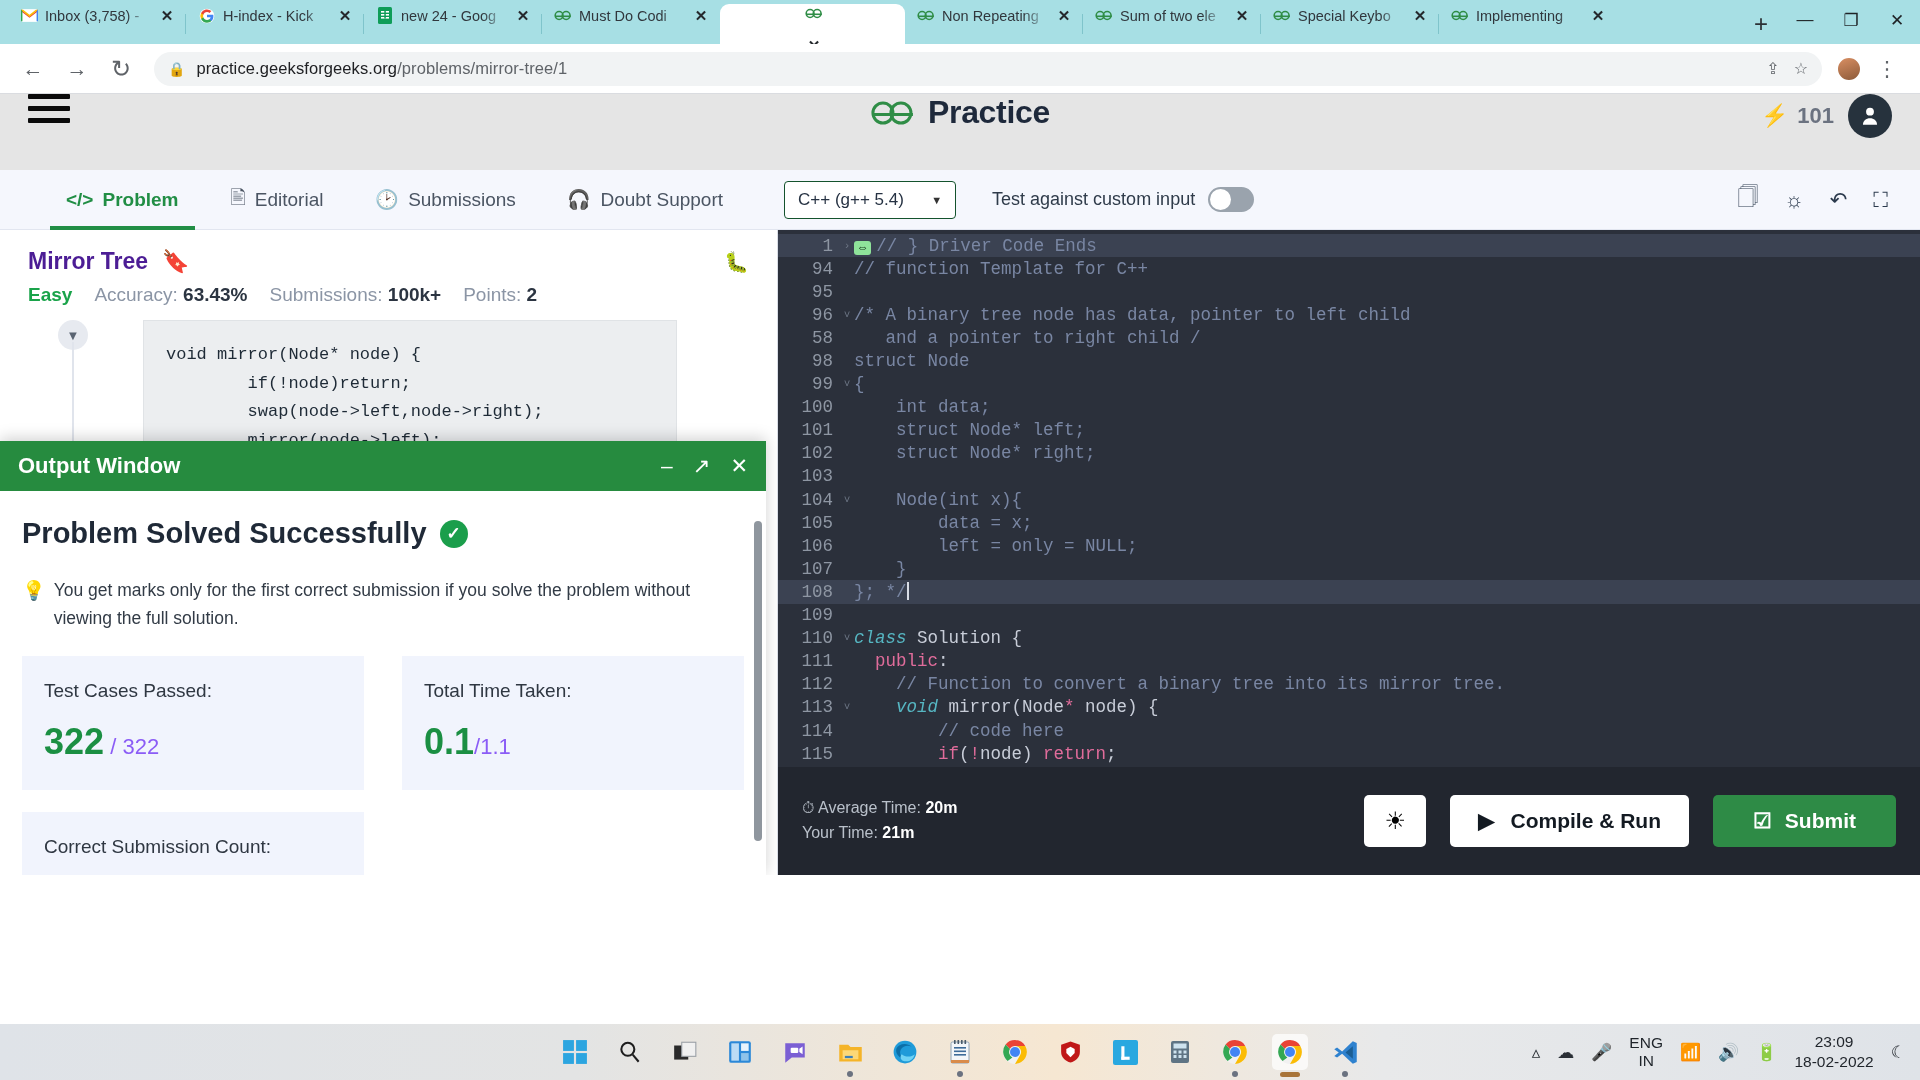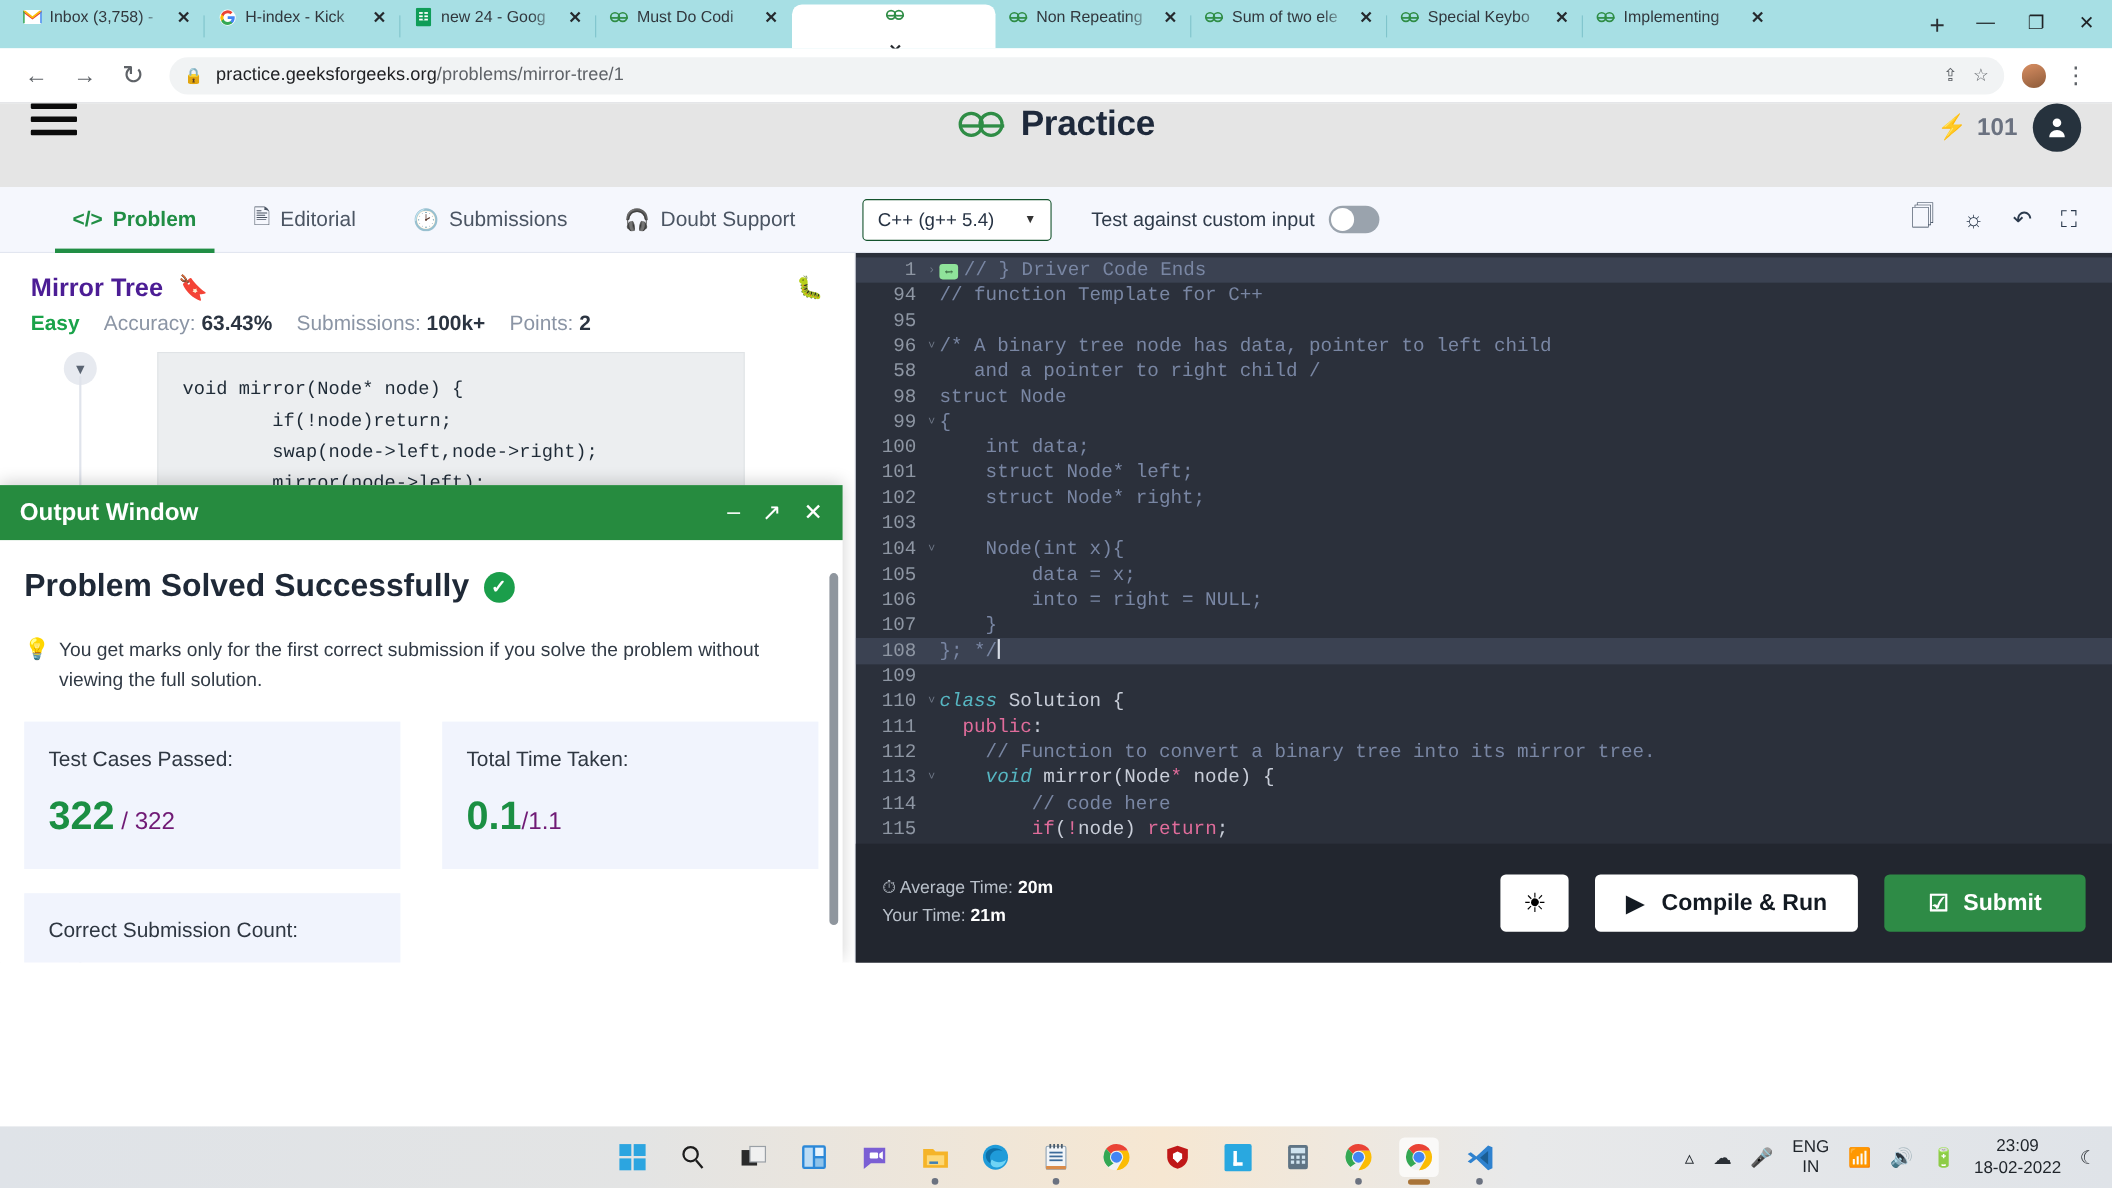--- a/index.html
+++ b/index.html
@@ -102,21 +102,21 @@
   .ow-actions { margin-left: auto; display: flex; align-items: center; gap: 20px; color: #fff; font-size: 21px; }
   .ow-body { padding: 26px 22px 0 22px; height: 385px; overflow: hidden; position: relative; }
   .ow-heading { display: flex; align-items: center; gap: 13px; font-size: 29px; font-weight: 700; color: #1f2937; }
   .check-badge { width: 28px; height: 28px; border-radius: 50%; background: #1b9e4b; display: flex; align-items: center; justify-content: center; color: #fff; font-size: 17px; }
   .ow-note { margin-top: 26px; font-size: 17.5px; color: #323b46; line-height: 1.6; display: flex; gap: 8px; }
   .bulb-icon { flex: 0 0 auto; font-size: 19px; }
   .stat-grid { display: grid; grid-template-columns: 1fr 1fr; gap: 22px 38px; margin-top: 24px; }
   .stat-card { background: #f1f4fd; padding: 24px 22px 30px 22px; min-height: 100px; }
   .stat-label { font-size: 19px; color: #2f3742; }
   .stat-value { margin-top: 22px; font-size: 36px; font-weight: 700; color: #1b8f43; line-height: 1; }
-  .stat-value .sub { font-size: 22px; font-weight: 400; color: #701a75; }
+  .stat-value .sub { font-size: 22px; font-weight: 400; color: #8b5cf6; }
   .ow-scroll { position: absolute; right: 4px; top: 0; width: 8px; height: 385px; }
   .ow-scroll i { position: absolute; left: 0; top: 30px; width: 8px; height: 320px; background: #8f969e; border-radius: 4px; display: block; }
 
   
   .right-pane { flex: 1; background: #2b303b; display: flex; flex-direction: column; position: relative; }
   .code-area { flex: 1; overflow: hidden; font-family: "Liberation Mono", monospace; font-size: 17.5px; padding-top: 4px; }
   .cl { display: flex; height: 23.1px; align-items: center; white-space: pre; }
   .cl.hl { background: #3b4252; }
   .ln { width: 62px; text-align: right; padding-right: 7px; color: #8e96a3; flex: 0 0 62px; }
   .fold { width: 14px; flex: 0 0 14px; color: #6d7685; font-size: 11px; text-align: center; }
@@ -437,21 +437,21 @@
           <div class="cl"><span class="ln">96</span><span class="fold">˅</span><span class="code-txt"><span class="tk-cmt">/* A binary tree node has data, pointer to left child</span></span></div>
           <div class="cl"><span class="ln">58</span><span class="fold"></span><span class="code-txt"><span class="tk-cmt">   and a pointer to right child /</span></span></div>
           <div class="cl"><span class="ln">98</span><span class="fold"></span><span class="code-txt"><span class="tk-cmt">struct Node</span></span></div>
           <div class="cl"><span class="ln">99</span><span class="fold">˅</span><span class="code-txt"><span class="tk-cmt">{</span></span></div>
           <div class="cl"><span class="ln">100</span><span class="fold"></span><span class="code-txt"><span class="tk-cmt">    int data;</span></span></div>
           <div class="cl"><span class="ln">101</span><span class="fold"></span><span class="code-txt"><span class="tk-cmt">    struct Node* left;</span></span></div>
           <div class="cl"><span class="ln">102</span><span class="fold"></span><span class="code-txt"><span class="tk-cmt">    struct Node* right;</span></span></div>
           <div class="cl"><span class="ln">103</span><span class="fold"></span><span class="code-txt"></span></div>
           <div class="cl"><span class="ln">104</span><span class="fold">˅</span><span class="code-txt"><span class="tk-cmt">    Node(int x){</span></span></div>
           <div class="cl"><span class="ln">105</span><span class="fold"></span><span class="code-txt"><span class="tk-cmt">        data = x;</span></span></div>
-          <div class="cl"><span class="ln">106</span><span class="fold"></span><span class="code-txt"><span class="tk-cmt">        into = right = NULL;</span></span></div>
+          <div class="cl"><span class="ln">106</span><span class="fold"></span><span class="code-txt"><span class="tk-cmt">        left = only = NULL;</span></span></div>
           <div class="cl"><span class="ln">107</span><span class="fold"></span><span class="code-txt"><span class="tk-cmt">    }</span></span></div>
           <div class="cl hl"><span class="ln">108</span><span class="fold"></span><span class="code-txt"><span class="tk-cmt">}; */</span><span class="caret"></span></span></div>
           <div class="cl"><span class="ln">109</span><span class="fold"></span><span class="code-txt"></span></div>
           <div class="cl"><span class="ln">110</span><span class="fold">˅</span><span class="code-txt"><span class="tk-kw2">class </span><span class="tk-plain">Solution {</span></span></div>
           <div class="cl"><span class="ln">111</span><span class="fold"></span><span class="code-txt"><span class="tk-fn">  public</span><span class="tk-plain">:</span></span></div>
           <div class="cl"><span class="ln">112</span><span class="fold"></span><span class="code-txt"><span class="tk-cmt">    // Function to convert a binary tree into its mirror tree.</span></span></div>
           <div class="cl"><span class="ln">113</span><span class="fold">˅</span><span class="code-txt"><span class="tk-kw2">    void </span><span class="tk-plain">mirror(Node</span><span class="tk-op">*</span><span class="tk-plain"> node) {</span></span></div>
           <div class="cl"><span class="ln">114</span><span class="fold"></span><span class="code-txt"><span class="tk-cmt">        // code here</span></span></div>
           <div class="cl"><span class="ln">115</span><span class="fold"></span><span class="code-txt"><span class="tk-fn">        if</span><span class="tk-plain">(</span><span class="tk-op">!</span><span class="tk-plain">node) </span><span class="tk-fn">return</span><span class="tk-plain">;</span></span></div>
           <div class="cl"><span class="ln">116</span><span class="fold"></span><span class="code-txt"><span class="tk-plain">        swap(node</span><span class="tk-op">-&gt;</span><span class="tk-plain">left, node</span><span class="tk-op">-&gt;</span><span class="tk-plain">right);</span></span></div>

